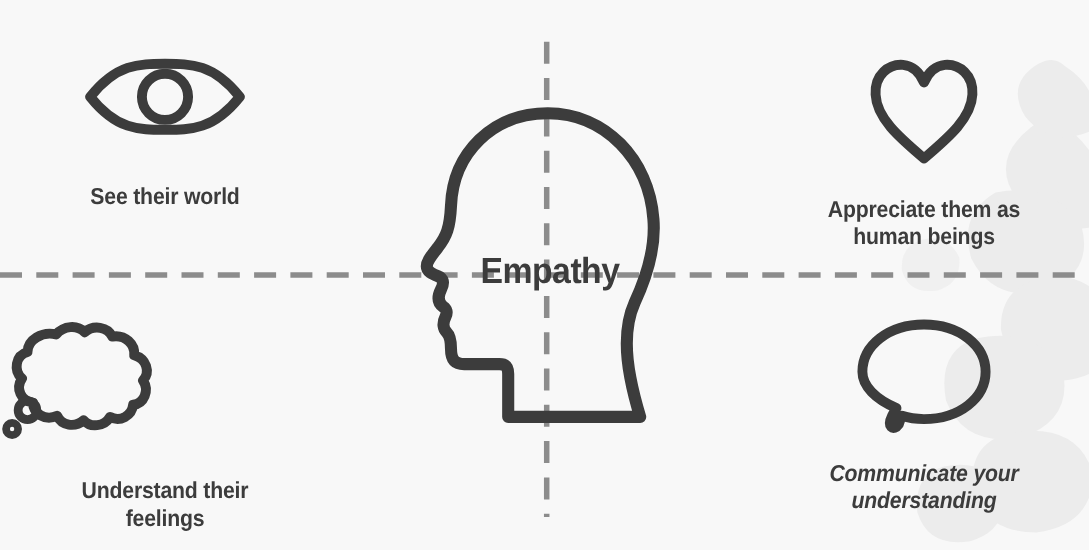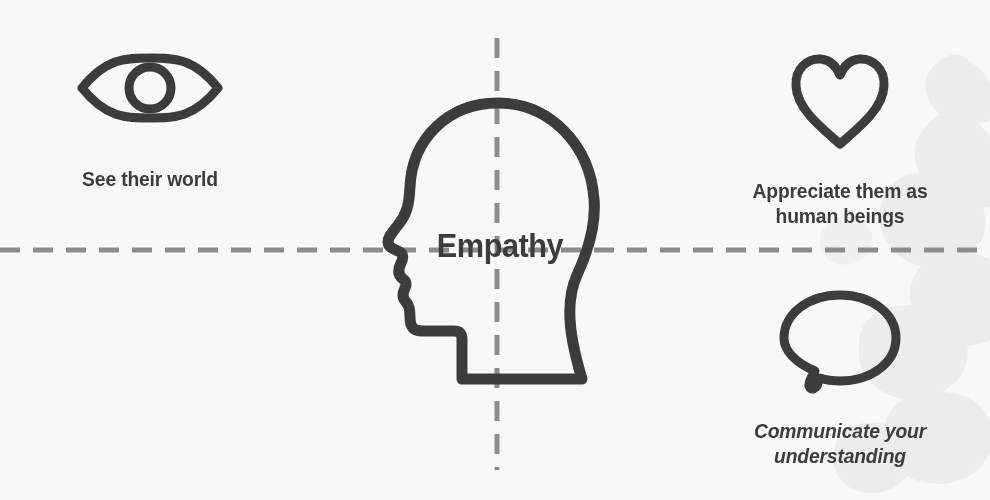--- a/index.html
+++ b/index.html
@@ -133,20 +133,41 @@
   <div class="center-title">Empathy</div>
 
   <div class="quad" id="quad-tl">
     <svg class="quad-icon" width="148" height="72" viewBox="0 0 148 72" xmlns="http://www.w3.org/2000/svg" aria-hidden="true">
       <path d="M6 36 C 30 6 50 6 74 6 C 98 6 118 6 142 36 C 118 66 98 66 74 66 C 50 66 30 66 6 36 Z" fill="none" stroke="#3c3c3c" stroke-width="9" stroke-linejoin="round"></path>
       <circle cx="74" cy="36" r="21" fill="none" stroke="#3c3c3c" stroke-width="9"></circle>
     </svg>
     <span class="quad-label">See their world</span>
   </div>
 
+  <div class="quad" id="quad-bl">
+    <svg class="quad-icon" width="150" height="108" viewBox="0 0 150 108" style="margin-left:-8px" xmlns="http://www.w3.org/2000/svg" aria-hidden="true">
+      <path d="M59 12
+               C 66 4 78 3 85 10
+               C 93 3 106 5 110 14
+               C 122 12 131 21 130 31
+               C 141 34 145 46 138 54
+               C 144 63 139 75 129 76
+               C 128 86 117 92 108 87
+               C 103 96 90 97 84 90
+               C 76 97 64 95 60 86
+               C 49 91 38 84 38 74
+               C 27 73 22 61 28 52
+               C 20 45 22 31 33 28
+               C 33 17 46 9 59 12 Z" fill="none" stroke="#3c3c3c" stroke-width="9" stroke-linejoin="round"></path>
+      <circle cx="33" cy="81" r="8.5" fill="none" stroke="#3c3c3c" stroke-width="8"></circle>
+      <circle cx="19" cy="98" r="5.5" fill="none" stroke="#3c3c3c" stroke-width="7"></circle>
+    </svg>
+    <span class="quad-label">Understand their
+feelings</span>
+  </div>
 
   <div class="quad" id="quad-tr">
     <svg class="quad-icon" width="102" height="98" viewBox="0 0 102 98" xmlns="http://www.w3.org/2000/svg" aria-hidden="true">
       <path d="M51 92
                C 30 74 8 56 7 34
                C 6 16 19 6 32 7
                C 42 8 48 16 51 23
                C 54 16 60 8 70 7
                C 83 6 96 16 95 34
                C 94 56 72 74 51 92 Z" fill="none" stroke="#3c3c3c" stroke-width="9" stroke-linejoin="round"></path>

